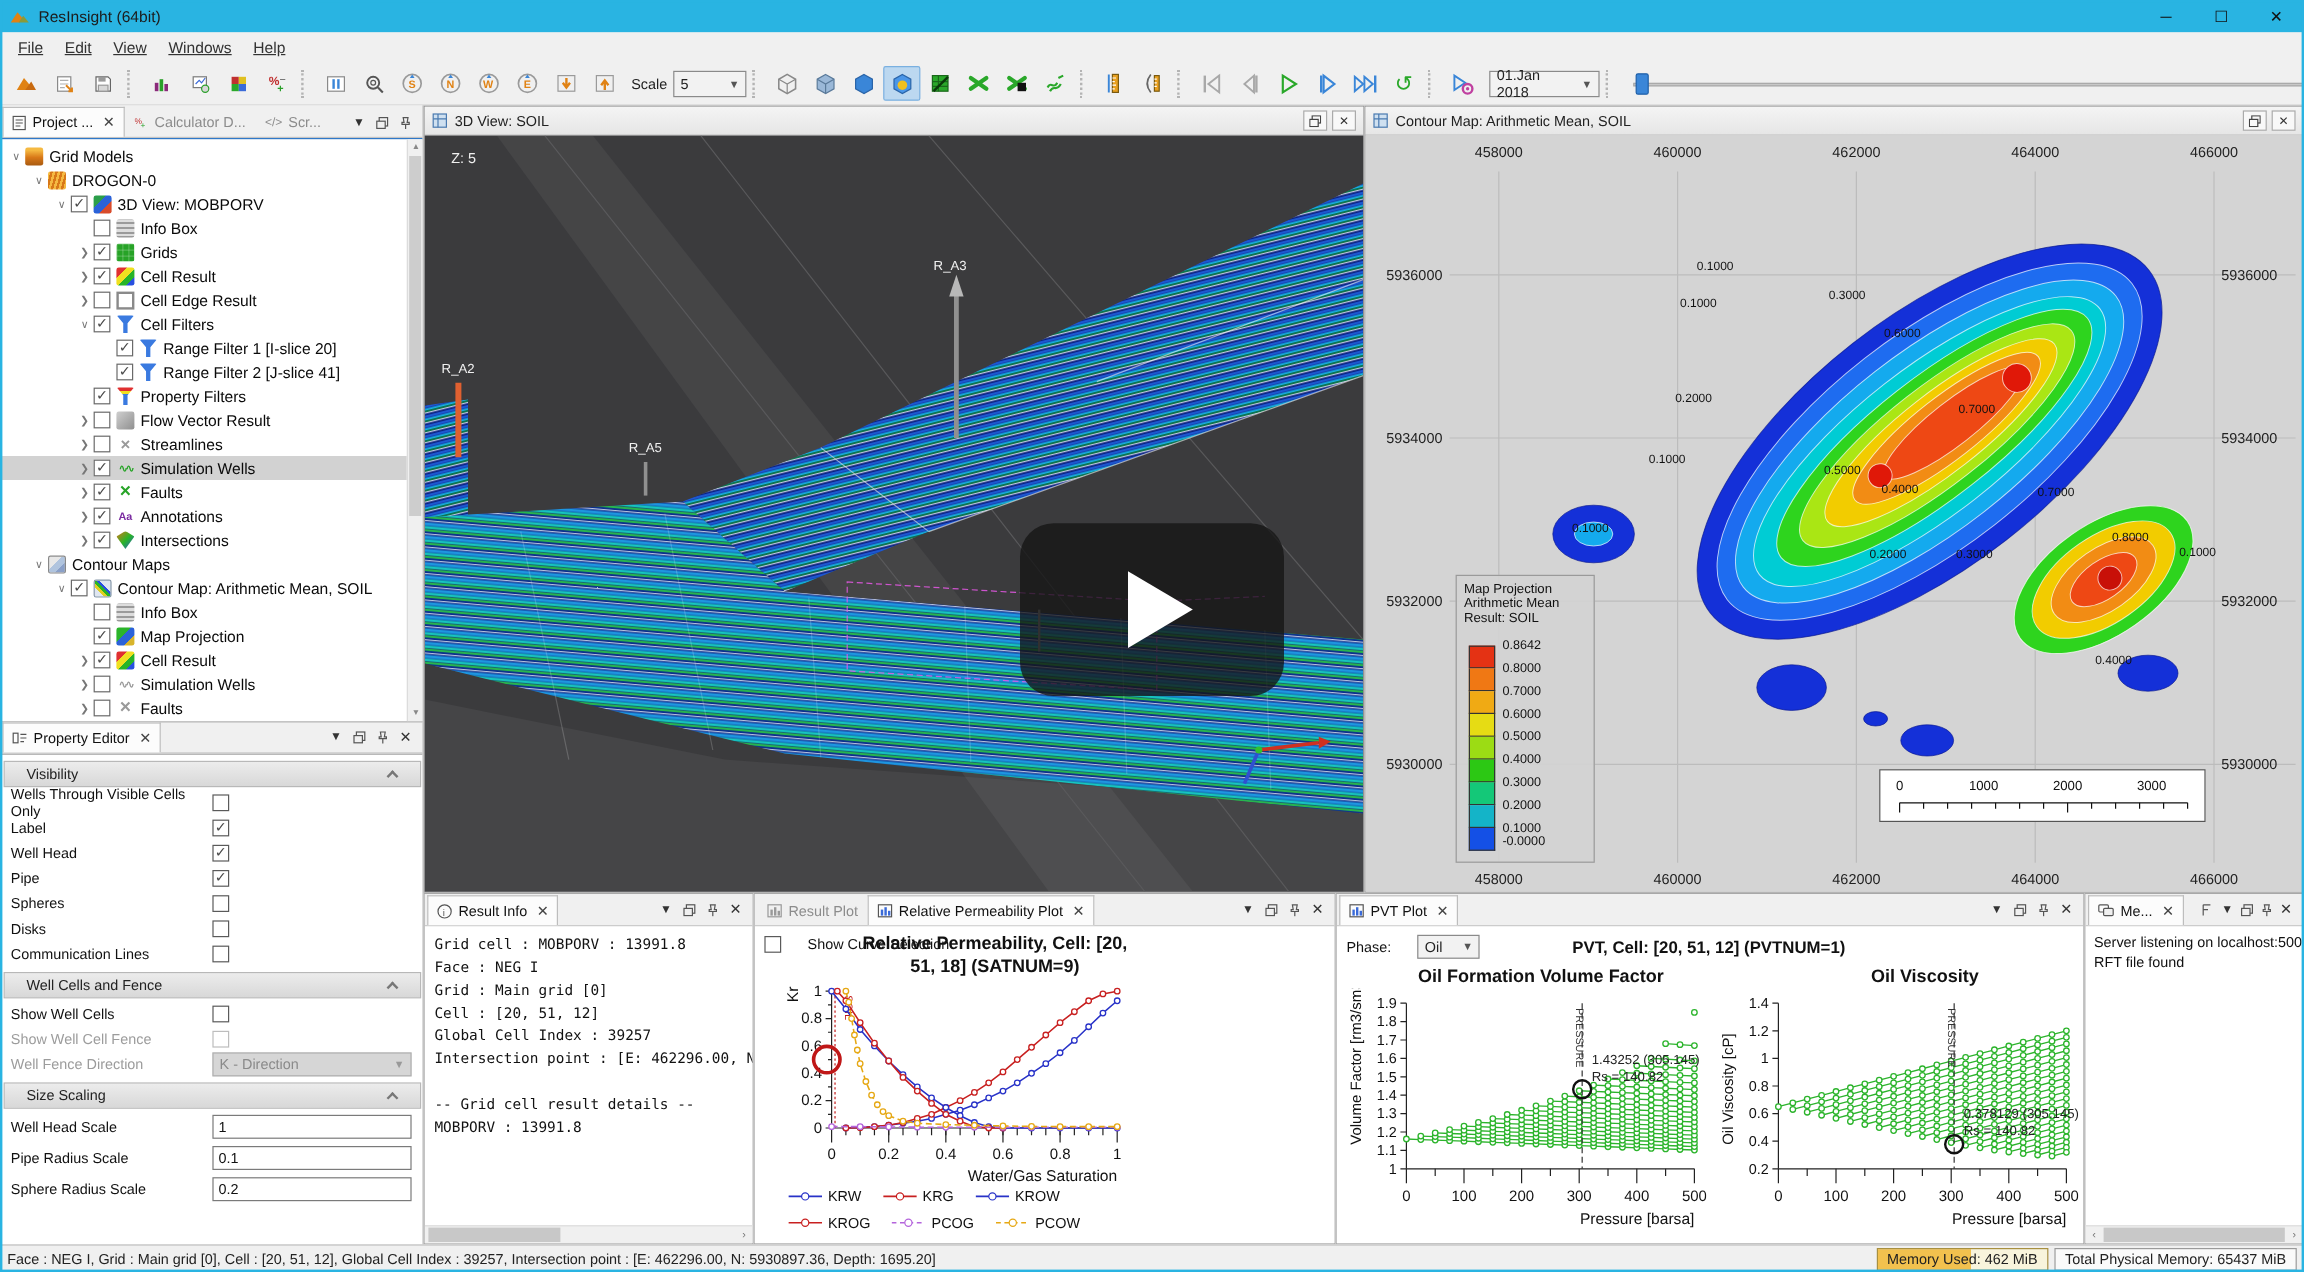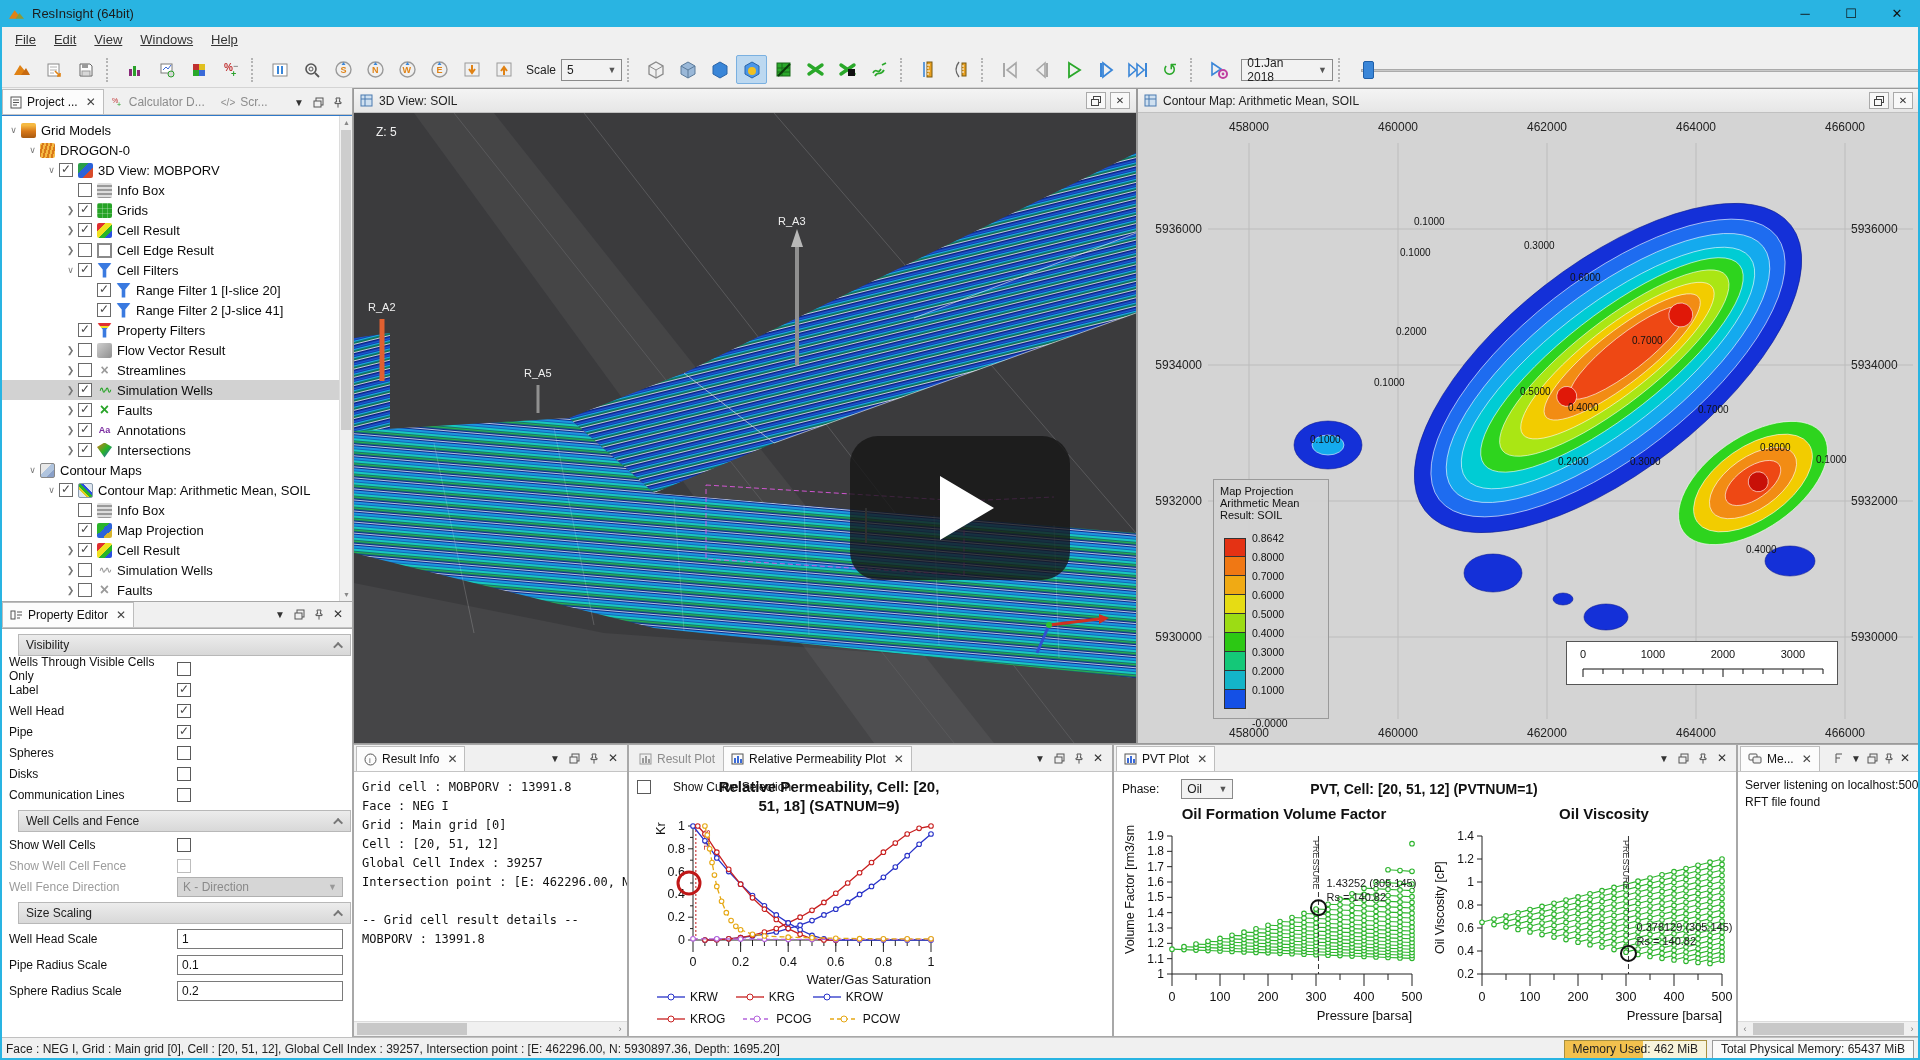--- a/index.html
+++ b/index.html
@@ -64,21 +64,21 @@
   .tico-annotations::before{content:"Aa";font-size:9px;font-weight:bold;color:#7a2ba0}
   .tico-intersections{background:linear-gradient(135deg,#d87818,#28b428,#2850e0);clip-path:polygon(50% 0,100% 30%,50% 100%,0 30%)}
   .tico-contourmaps{background:linear-gradient(135deg,#e8e8e8 40%,#b0c4de 40% 70%,#8aa0c8 70%);border:1px solid #888}
   .tico-contourmap{background:linear-gradient(45deg,transparent 30%,#e0d020 30% 42%,#28b428 42% 54%,#2850e0 54% 66%,transparent 66%),#dfe6f0;border:1px solid #8899aa}
   .tico-mapproj{background:linear-gradient(135deg,#2bb42b 0 40%,#2b62d8 40% 70%,#d8b42b 70%)}
   .vscroll{position:absolute;right:0;top:0;bottom:0;width:13px;background:#f0f0f0;border-left:1px solid #dcdcdc}
   .vscroll .thumb{position:absolute;left:1px;right:1px;top:14px;height:300px;background:#cdcdcd}
   .vscroll .ar{position:absolute;left:0;width:13px;height:13px;color:#888;font-size:7px;text-align:center;line-height:13px}
   
   #pe{position:absolute;left:0;top:540px;right:0;bottom:0;background:#fff;border-top:1px solid #a8a8a8}
-  .pesec{background:linear-gradient(#ececec,#d8d8d8);border:1px solid #b8b8b8;height:22px;display:flex;align-items:center;padding:0 7px;font-size:12px;color:#222;margin:5px 1px 2px 18px}
+  .pesec{background:linear-gradient(#ececec,#d8d8d8);border:1px solid #b8b8b8;height:22px;display:flex;align-items:center;padding:0 18px;font-size:12px;color:#222;margin:5px 1px 2px 3px}
   .pesec .chev{margin-left:auto;width:7px;height:7px;border-left:2px solid #777;border-top:2px solid #777;transform:rotate(45deg) translateY(2px)}
   .perow{display:flex;align-items:center;height:21px;padding:0 9px;font-size:12px;color:#111}
   .perow .lbl{width:168px;flex:0 0 168px}
   .perow.dis{color:#9c9c9c}
   .pechk{width:14px;height:14px;border:1px solid #5a5a5a;background:#fff;position:relative}
   .pechk.on::after{content:"✓";position:absolute;left:1px;top:-2px;font-size:12px;color:#4a4a4a}
   .pechk.dis{border-color:#bdbdbd}
   .peinput{width:228px;height:20px;border:1px solid #7a7a7a;font-size:12px;padding:0 4px;display:flex;align-items:center;background:#fff;margin:3px 0}
   .pesel{width:212px;height:20px;background:#d6d6d6;border:1px solid #b0b0b0;color:#8a8a8a;display:flex;align-items:center;padding:0 5px;font-size:12px}
   .pesel .car{margin-left:auto;font-size:9px;color:#999}
@@ -833,21 +833,21 @@
           <div class="band" style="top: 210px; background: rgb(20, 80, 230);"></div>
           <span class="tick" style="top: 52px;">0.8642</span>
           <span class="tick" style="top: 71px;">0.8000</span>
           <span class="tick" style="top: 90px;">0.7000</span>
           <span class="tick" style="top: 109px;">0.6000</span>
           <span class="tick" style="top: 128px;">0.5000</span>
           <span class="tick" style="top: 147px;">0.4000</span>
           <span class="tick" style="top: 166px;">0.3000</span>
           <span class="tick" style="top: 185px;">0.2000</span>
           <span class="tick" style="top: 204px;">0.1000</span>
-          <span class="tick" style="top: 237px;">-0.0000</span>
+          <span class="tick" style="top: 215px;">-0.0000</span>
         </div>
       <div id="scalebar" style="position:absolute;left:428px;top:528px;width:272px;height:44px;background:#fff;border:1px solid #555"><svg width="270" height="42">
             <text x="16" y="16" text-anchor="middle" font-size="11" fill="#111">0</text>
             <text x="86" y="16" text-anchor="middle" font-size="11" fill="#111">1000</text>
             <text x="156" y="16" text-anchor="middle" font-size="11" fill="#111">2000</text>
             <text x="226" y="16" text-anchor="middle" font-size="11" fill="#111">3000</text>
             <line x1="16" y1="27" x2="256" y2="27" stroke="#111"></line>
             <line x1="16" y1="27" x2="16" y2="35" stroke="#111"></line>
             <line x1="36" y1="27" x2="36" y2="32" stroke="#111"></line>
             <line x1="56" y1="27" x2="56" y2="32" stroke="#111"></line>

